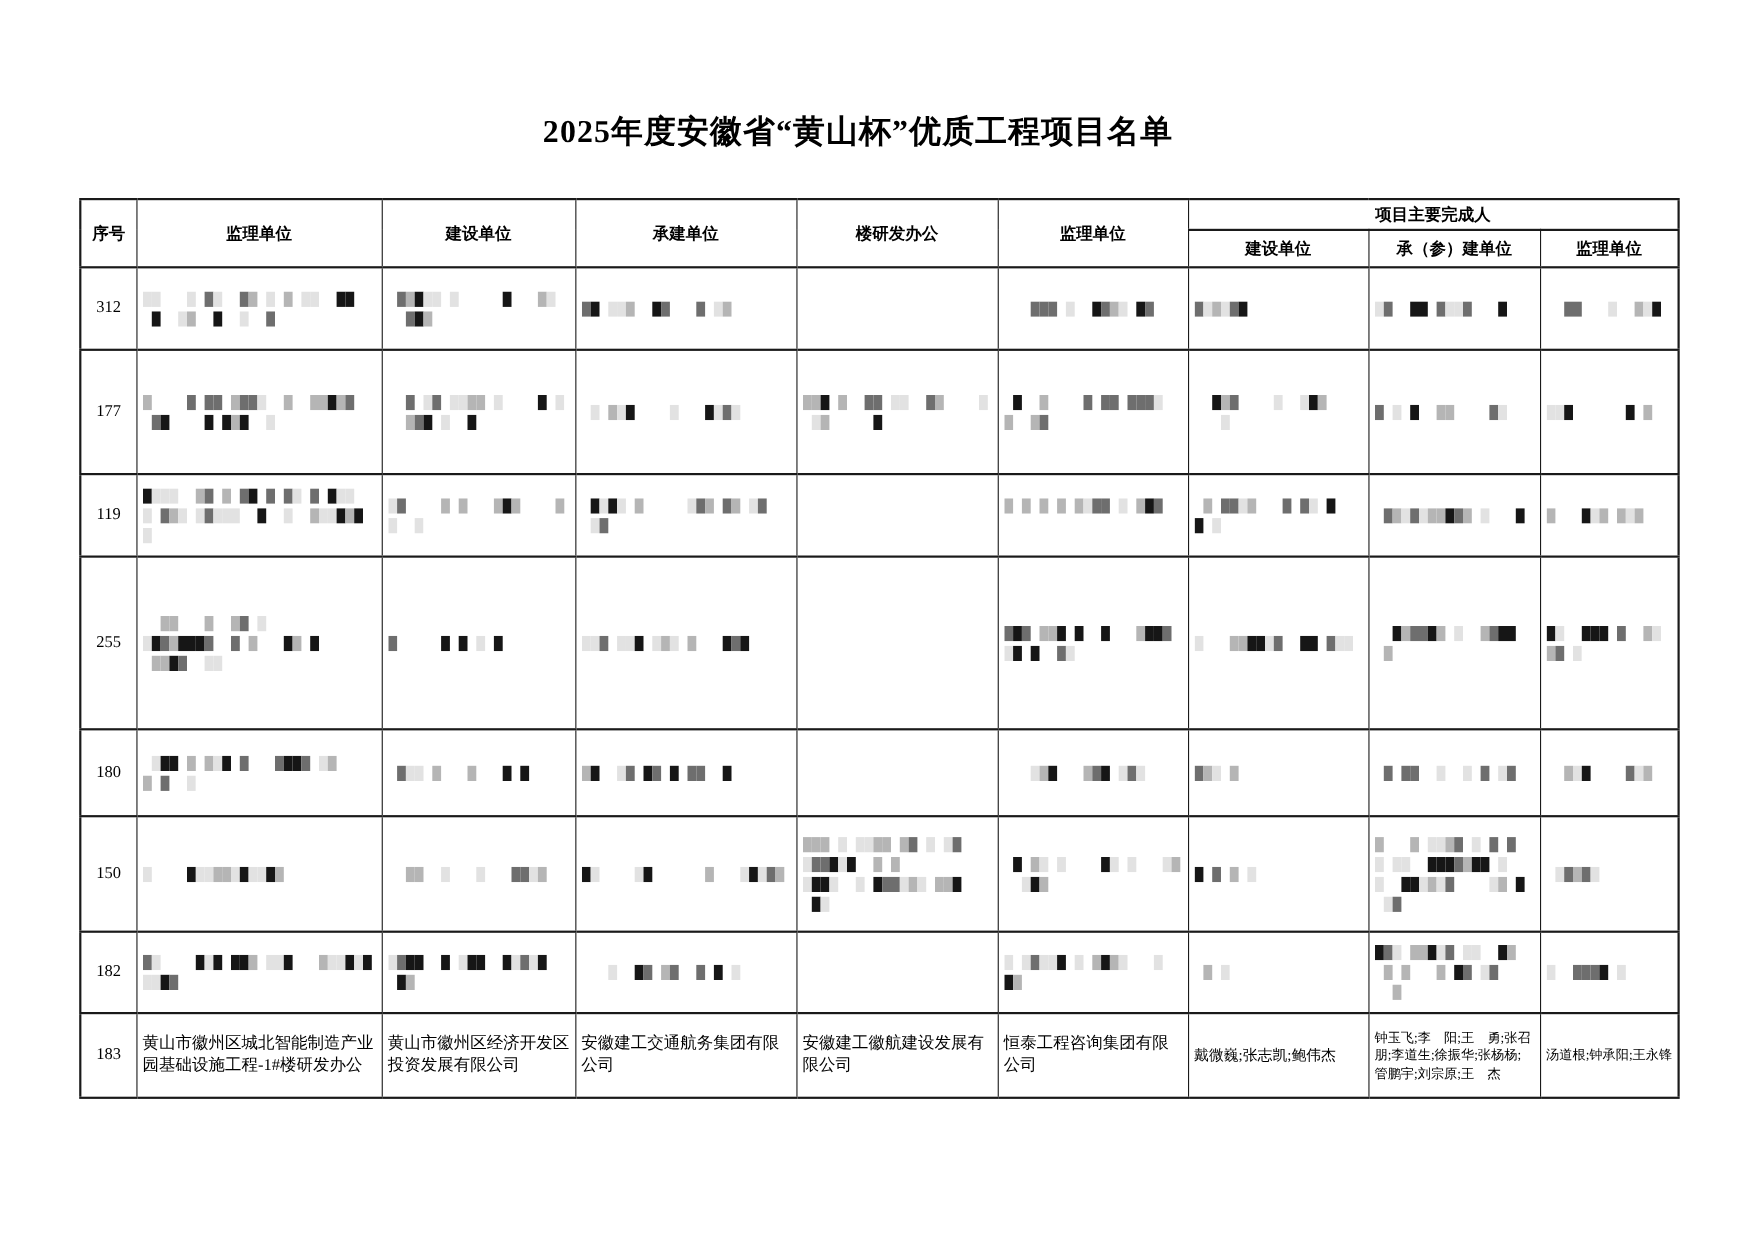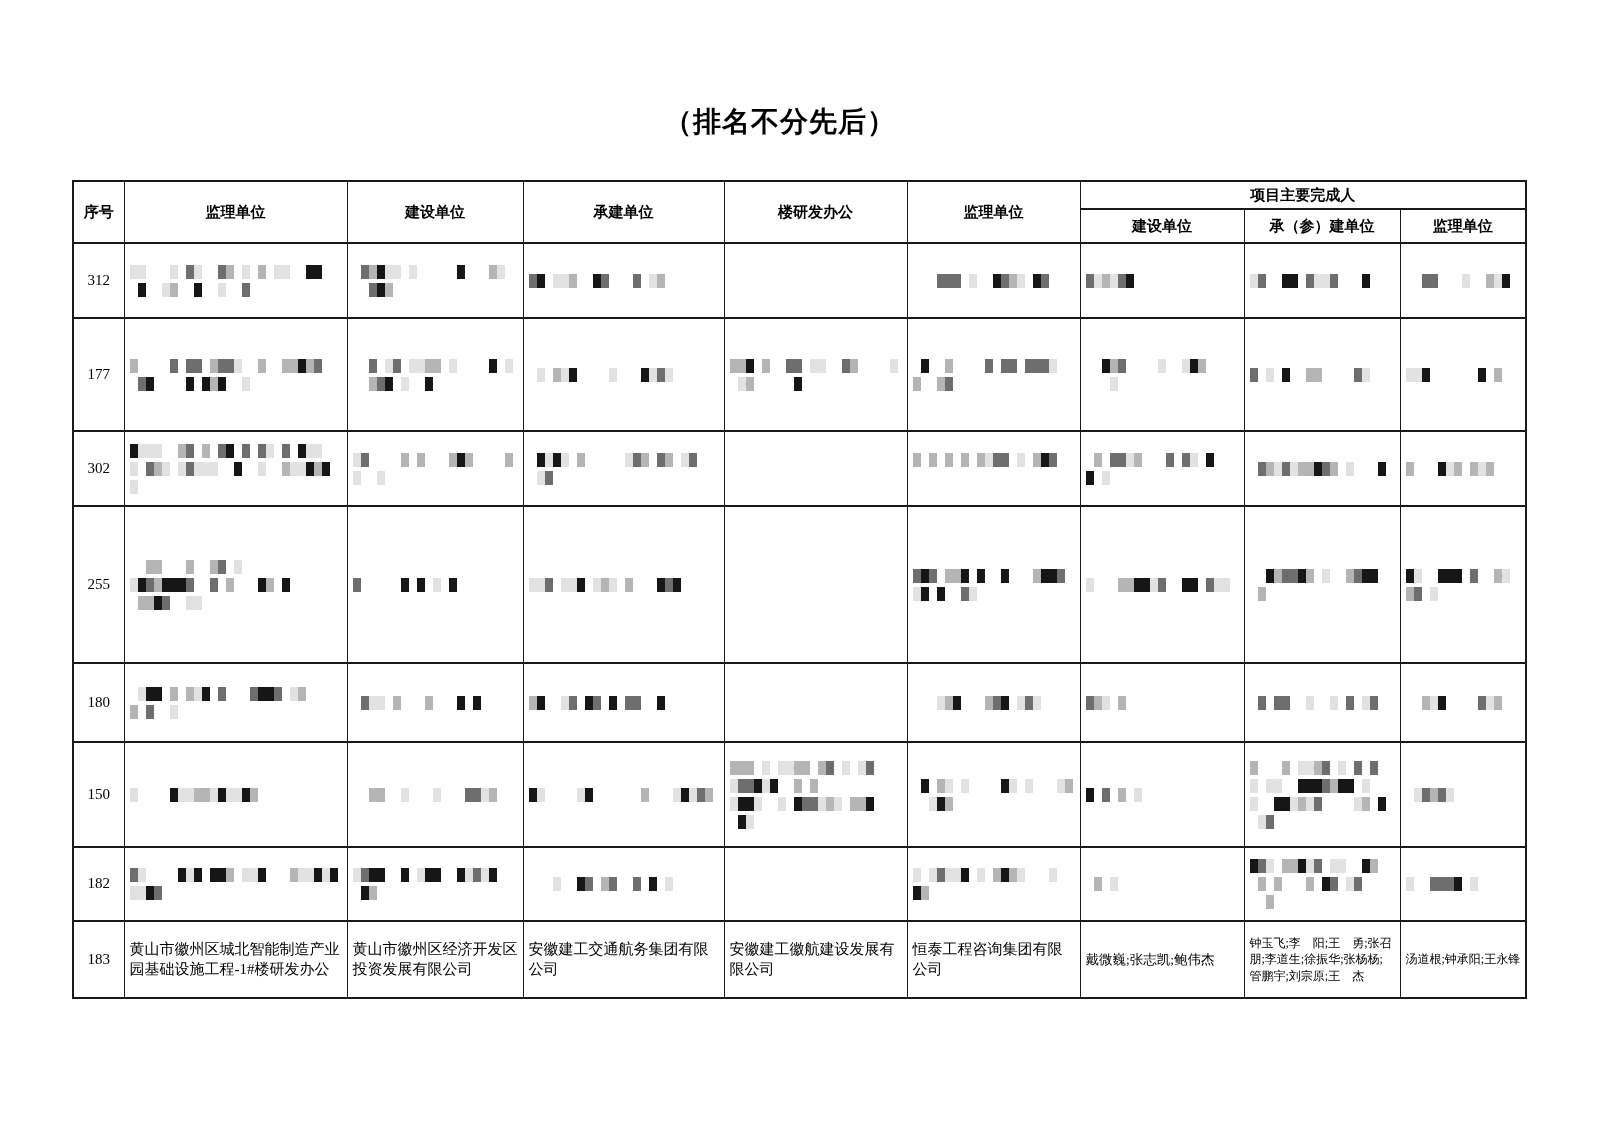--- a/index.html
+++ b/index.html
@@ -78,21 +78,21 @@
     flex:0 0 8px;
     height:14px;
   }
 </style>
 </head>
 <body>
 
 <div class="page">
 
   <div class="titles">
-    <h2>（排名不分先后）</h2>
+    <h1>2025年度安徽省“黄山杯”优质工程项目名单</h1>
   </div>
 
   <table class="grid">
     <colgroup>
       <col style="width:51px">
       <col style="width:217px">
       <col style="width:174px">
       <col style="width:189px">
       <col style="width:183px">
       <col style="width:157px">
@@ -529,21 +529,21 @@
               <span style="background: transparent;"></span>
               <span style="background: transparent;"></span>
               <span style="background: rgb(22, 22, 22);"></span>
               <span style="background: transparent;"></span>
               <span style="background: rgb(181, 181, 181);"></span>
               <span style="background: transparent;"></span>
             </div>
           </td>
         </tr>
         <tr style="height: 75px;">
-          <td class="c-idx">302</td>
+          <td class="c-idx">119</td>
           <td class="col-project">
             <div class="mosaic" style="width: 195px;">
               <span style="background: rgb(22, 22, 22);"></span>
               <span style="background: rgb(226, 226, 226);"></span>
               <span style="background: rgb(226, 226, 226);"></span>
               <span style="background: rgb(226, 226, 226);"></span>
               <span style="background: transparent;"></span>
               <span style="background: transparent;"></span>
               <span style="background: rgb(181, 181, 181);"></span>
               <span style="background: rgb(110, 110, 110);"></span>

